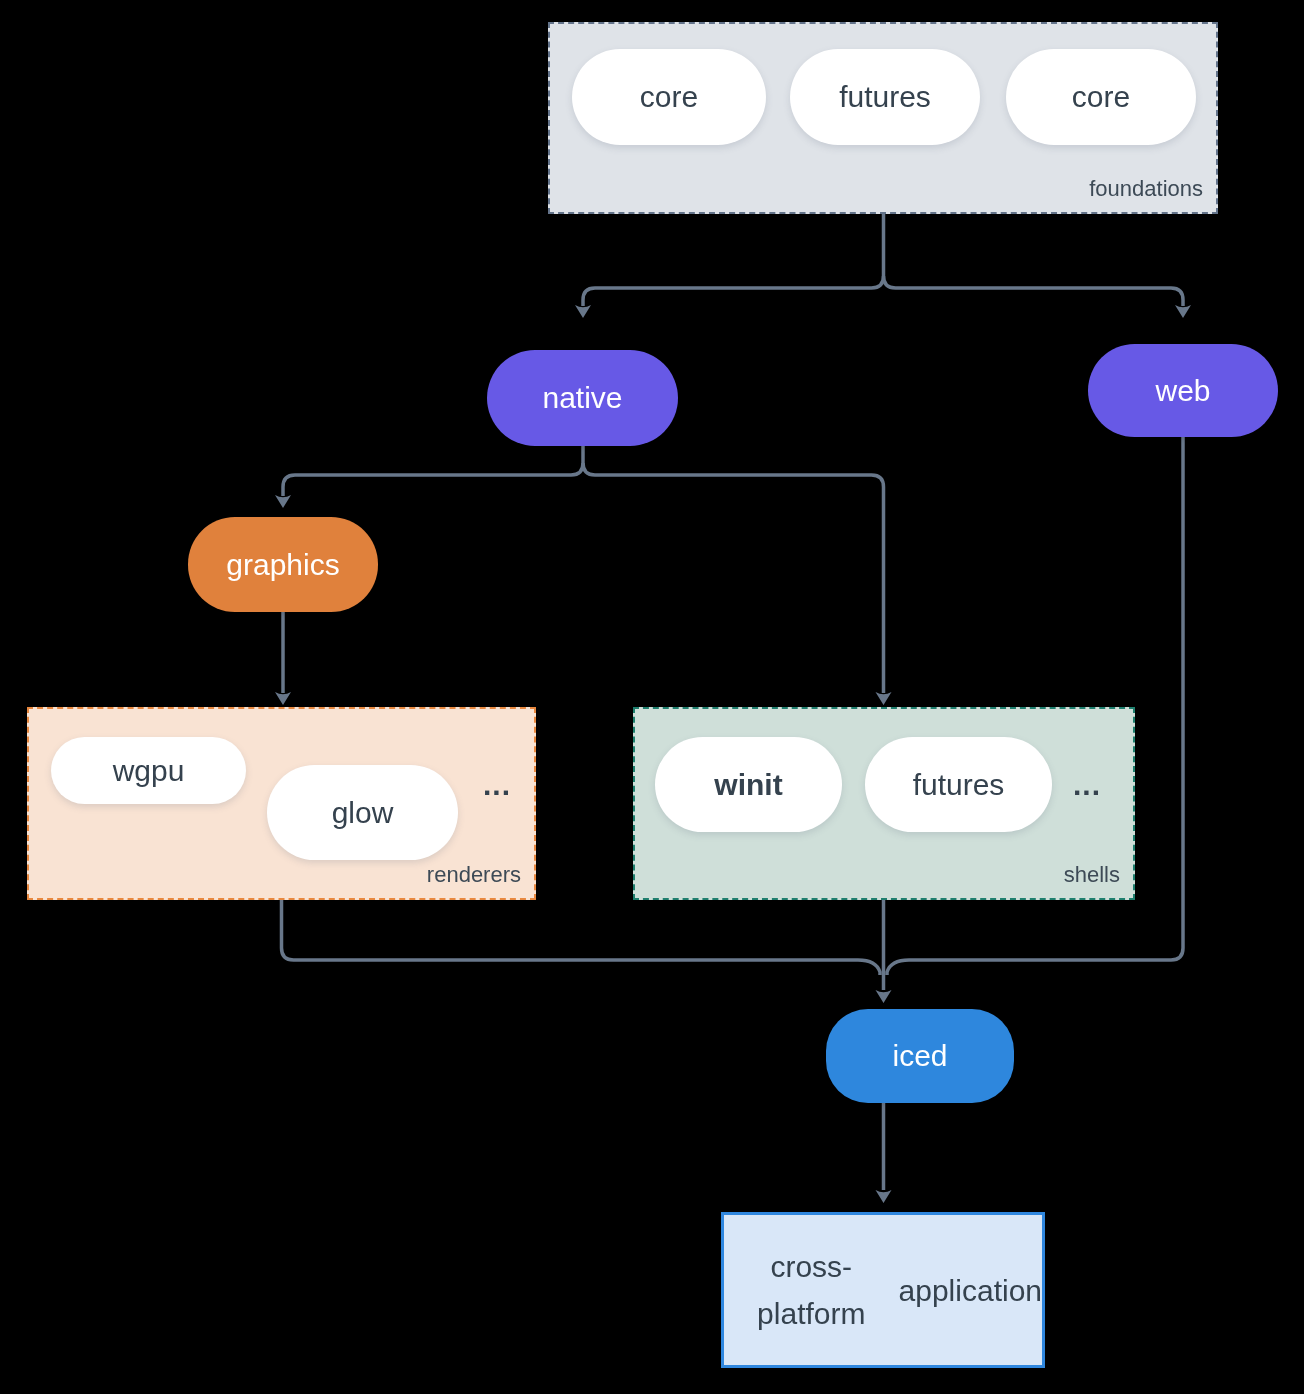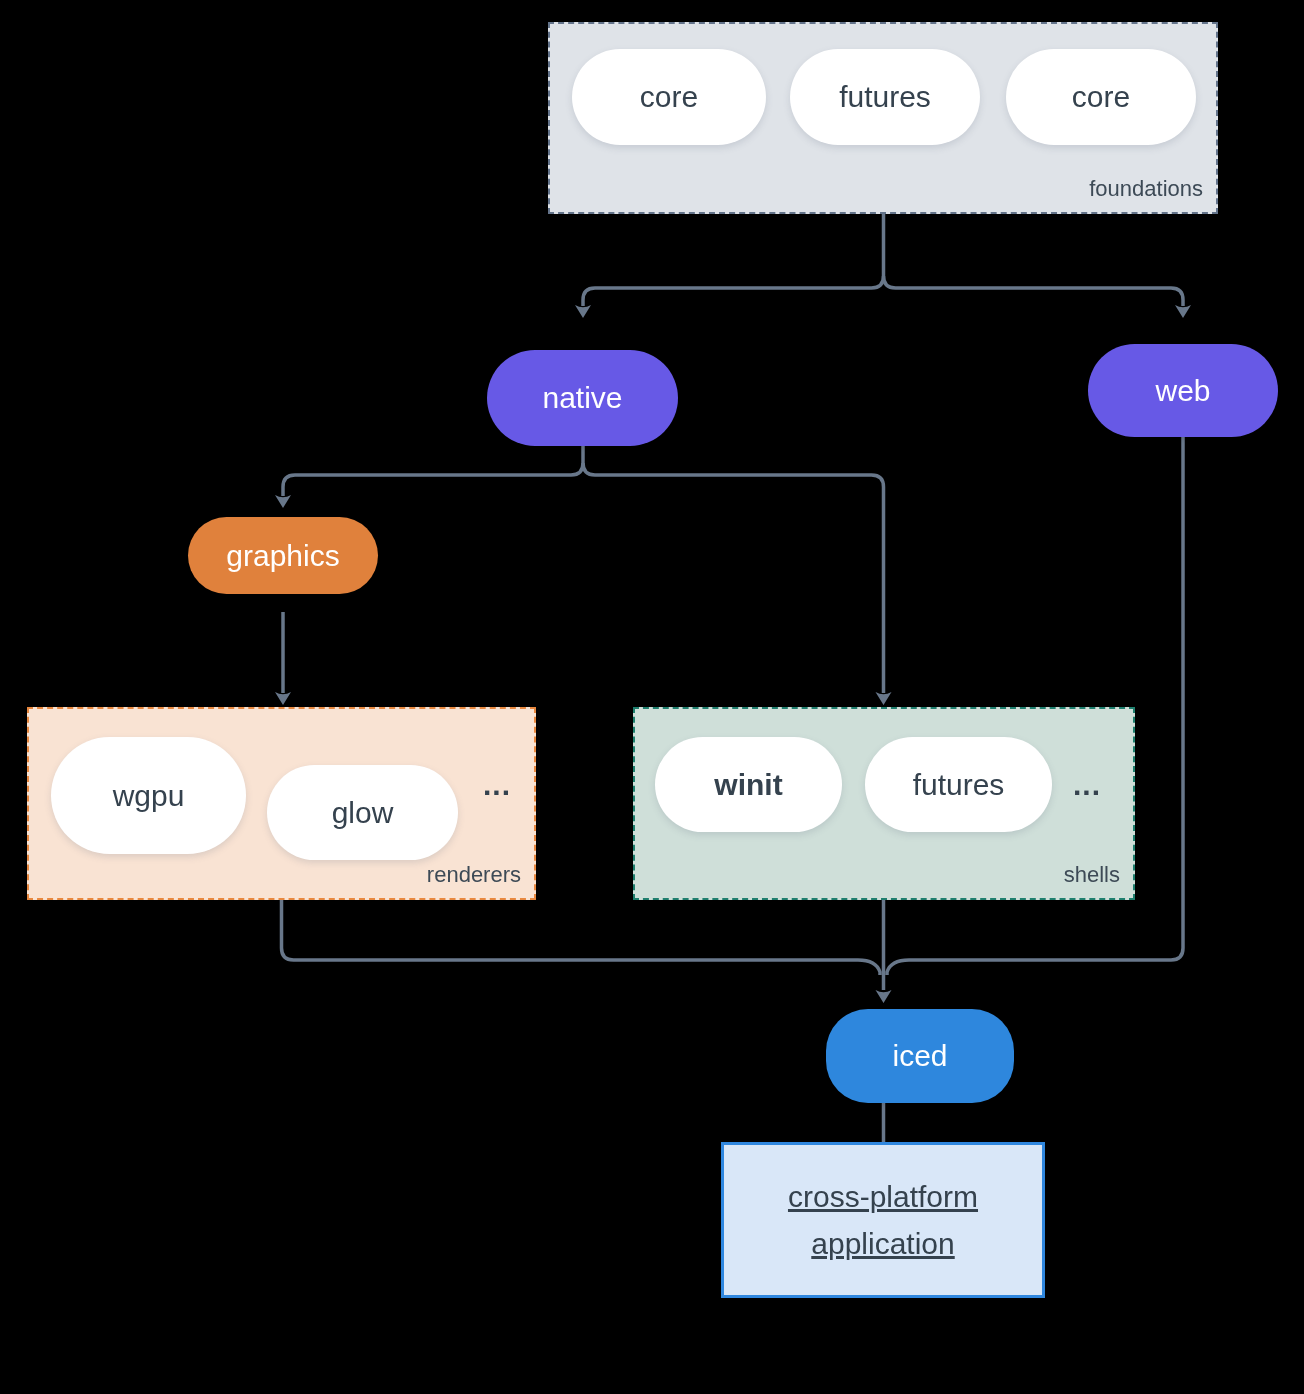--- a/index.html
+++ b/index.html
@@ -49,34 +49,34 @@
     border-radius:999px;font-size:30px;
     box-shadow:0 3px 7px rgba(90,100,120,0.18);
   }
   .node{
     position:absolute;display:flex;align-items:center;justify-content:center;
     color:var(--node-text);font-size:30px;z-index:1;
     box-shadow:0 2px 5px rgba(0,0,0,0.10);
   }
   #native{left:487px;top:324px;width:191px;height:96px;border-radius:48px;background:var(--purple);margin-top:26px;}
   #web{left:1088px;top:344px;width:190px;height:93px;border-radius:47px;background:var(--purple);}
-  #graphics{left:188px;top:517px;width:190px;height:77px;border-radius:47px;background:var(--orange);}
+  #graphics{left:188px;top:517px;width:190px;height:95px;border-radius:47px;background:var(--orange);}
   #iced{left:826px;top:1009px;width:188px;height:94px;border-radius:42px;background:var(--blue);}
 
   .more{
     position:absolute;display:flex;align-items:center;justify-content:center;
     font-size:30px;font-weight:600;letter-spacing:1px;color:var(--pill-text);
   }
 
   #app{
-    position:absolute;left:721px;top:1142px;width:324px;height:156px;
+    position:absolute;left:721px;top:1212px;width:324px;height:156px;
     background:var(--app-fill);border:3px solid var(--app-border);
     box-sizing:border-box;z-index:1;
-    display:flex;flex-direction:column;align-items:center;justify-content:center;
-    color:var(--pill-text);font-size:30px;line-height:47px;text-align:center;text-decoration:underline;
+    display:flex;flex-direction:row;align-items:center;justify-content:center;
+    color:var(--pill-text);font-size:30px;line-height:47px;text-align:center;
   }
 </style>
 </head>
 <body>
 
 <div class="stage">
 
   <svg class="wires" width="1304" height="1394" viewBox="0 0 1304 1394">
 
     <path class="edge" d="M883.5 214 V276 Q883.5 288 871.5 288 H595 Q583 288 583 300 V306"></path>
@@ -124,21 +124,21 @@
 
   <div class="node" id="web">
     <span>web</span>
   </div>
 
   <div class="node" id="graphics">
     <span>graphics</span>
   </div>
 
   <div class="group" id="renderers">
-    <div class="pill" style="left:22px;top:28px;width:195px;height:117px;">
+    <div class="pill" style="left:22px;top:28px;width:195px;height:67px;">
       <span>wgpu</span>
     </div>
     <div class="pill" style="left:238px;top:28px;width:191px;height:95px;margin-top:28px;">
       <span>glow</span>
     </div>
     <div class="more" style="left:446px;top:28px;width:44px;height:95px;">...</div>
     <span class="group-label">renderers</span>
   </div>
 
   <div class="group" id="shells">

